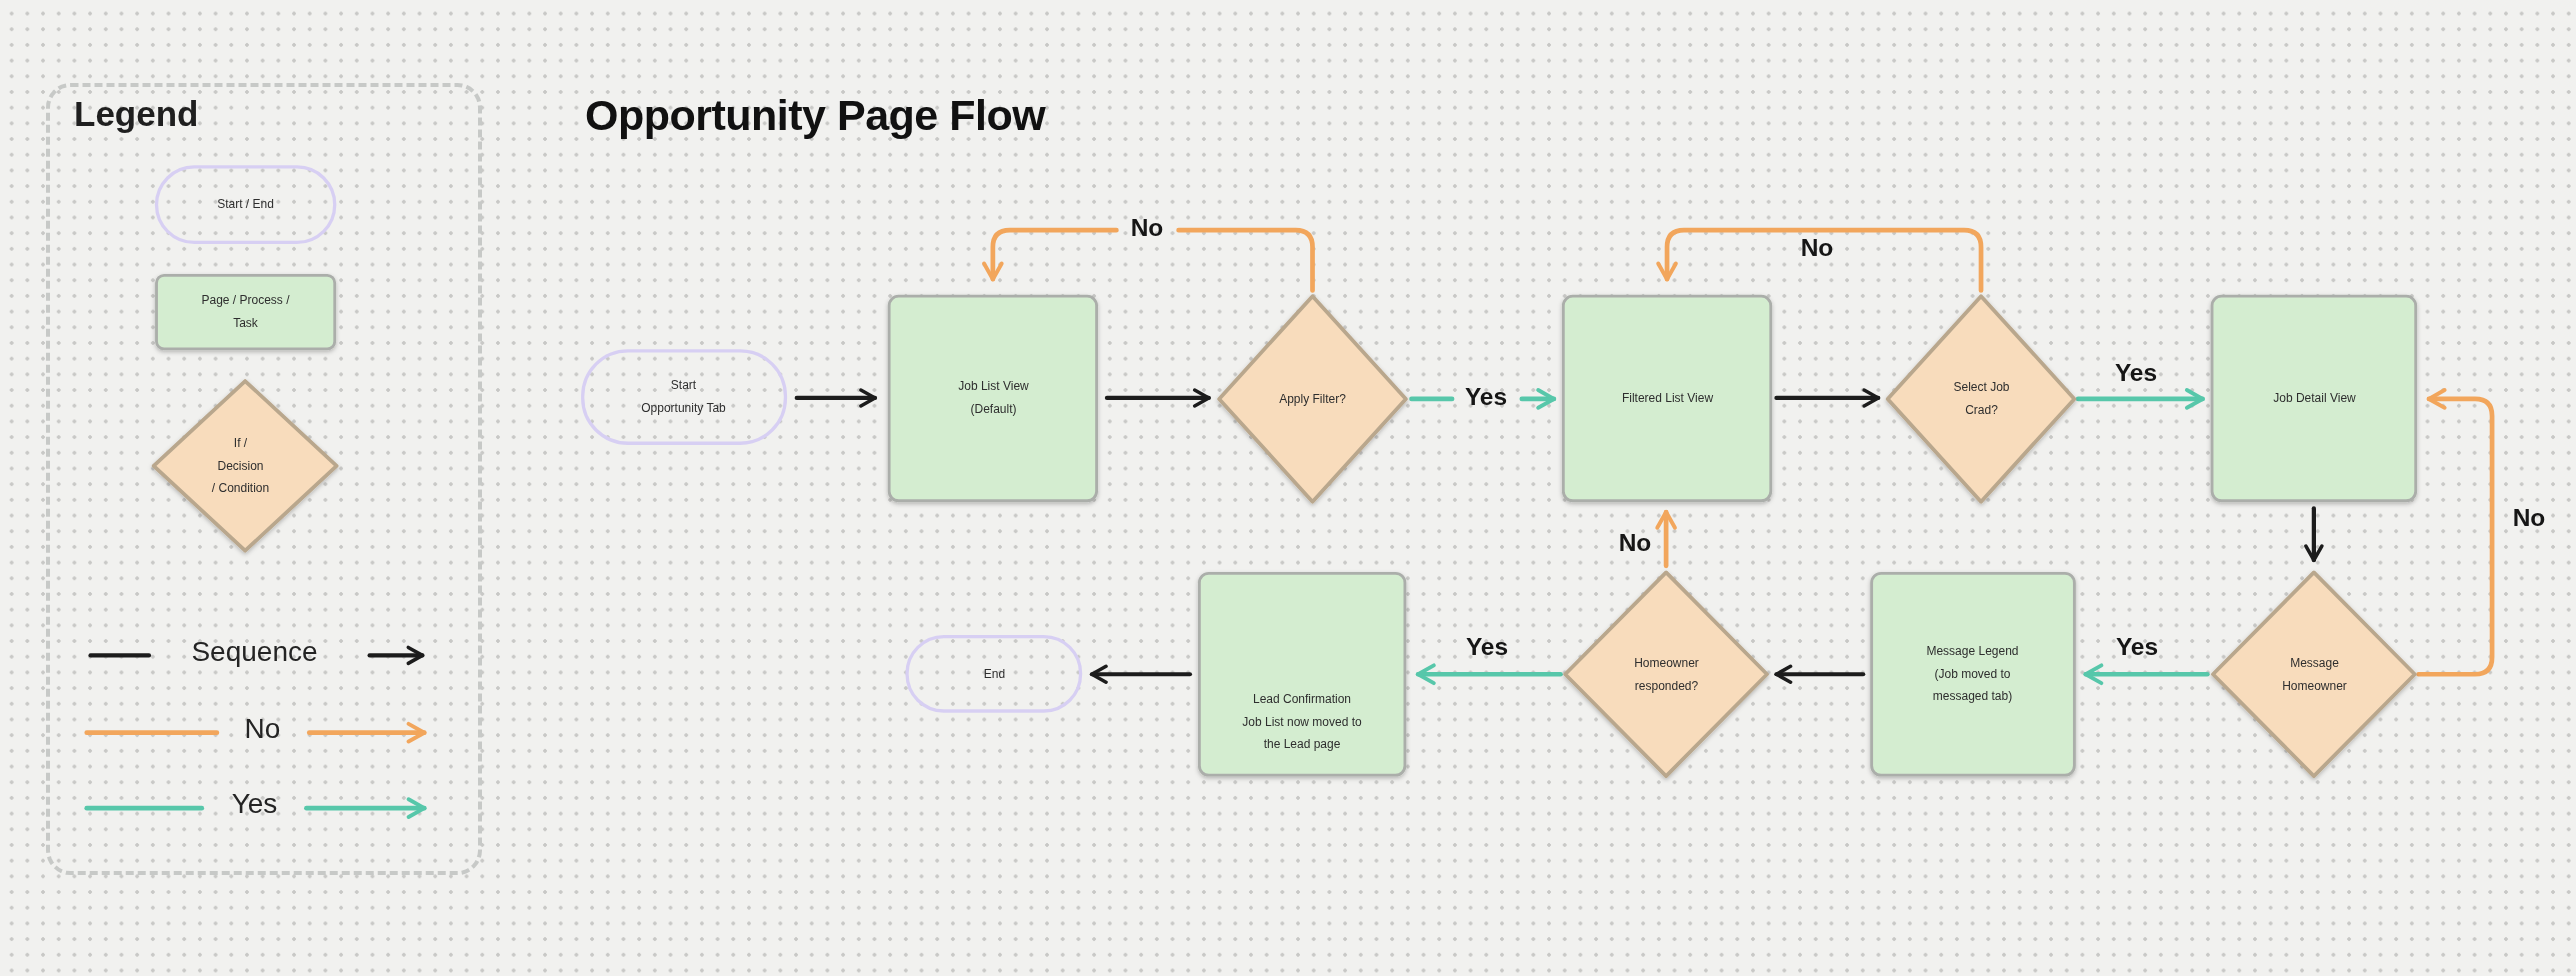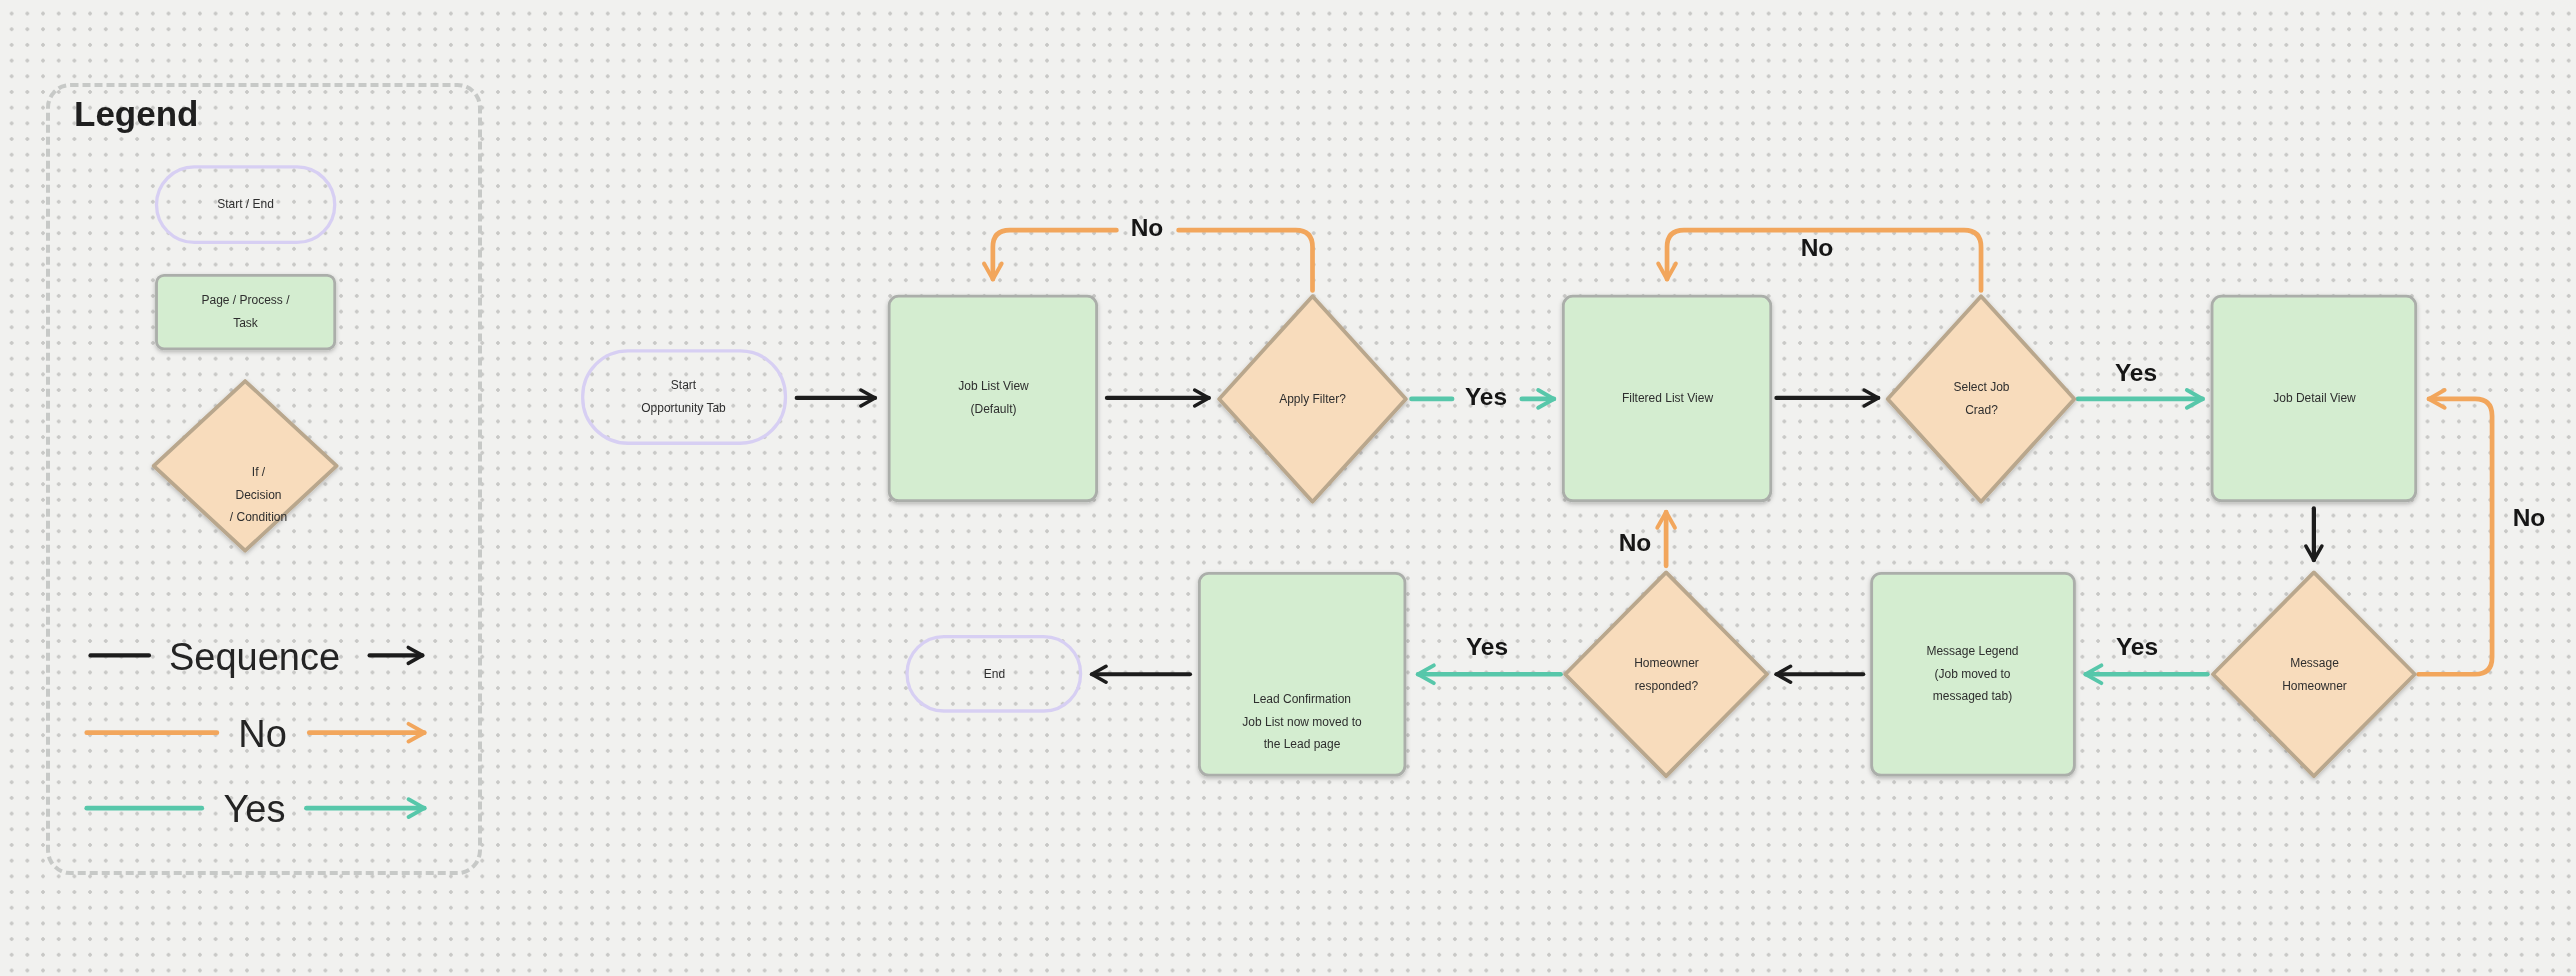--- a/index.html
+++ b/index.html
@@ -51,21 +51,21 @@
     font-size:12px;line-height:22.6px;color:var(--label-text);
   }
   .node-label span{display:block;}
 
   .edge-label{
     position:absolute;text-align:center;
     font-size:24.5px;font-weight:600;color:#161616;
   }
   .legend-row-label{
     position:absolute;text-align:center;
-    font-size:38px;font-weight:500;color:#242424;
+    font-size:28px;font-weight:500;color:#242424;
   }
 </style>
 </head>
 <body>
 
 <div class="canvas">
 
   <svg class="layer" viewBox="0 0 2732 1036">
     <defs>
       <filter id="shadow" x="-20%" y="-20%" width="140%" height="140%">
@@ -128,29 +128,30 @@
   <div class="legend-panel"></div>
   <div class="legend-heading">Legend</div>
 
   <div class="node-label" style="left:151px;top:193px;width:189px;">
     <span>Start / End</span>
   </div>
   <div class="node-label" style="left:151px;top:289px;width:189px;">
     <span>Page / Process /</span>
     <span>Task</span>
   </div>
-  <div class="node-label" style="left:188px;top:432px;width:141px;margin-top:29px;">
+  <div class="node-label" style="left:170px;top:432px;width:141px;">
     <span>If /</span>
     <span>Decision</span>
     <span>/ Condition</span>
   </div>
   <div class="legend-row-label" style="left:160px;top:636px;width:189px;">Sequence</div>
   <div class="legend-row-label" style="left:168px;top:713px;width:189px;">No</div>
   <div class="legend-row-label" style="left:160px;top:788px;width:189px;">Yes</div>
 
+  <div class="page-title">Opportunity Page Flow</div>
 
   <div class="node-label" style="left:589px;top:374px;width:189px;">
     <span>Start</span>
     <span>Opportunity Tab</span>
   </div>
   <div class="node-label" style="left:899px;top:375px;width:189px;">
     <span>Job List View</span>
     <span>(Default)</span>
   </div>
   <div class="node-label" style="left:1218px;top:388px;width:189px;">

